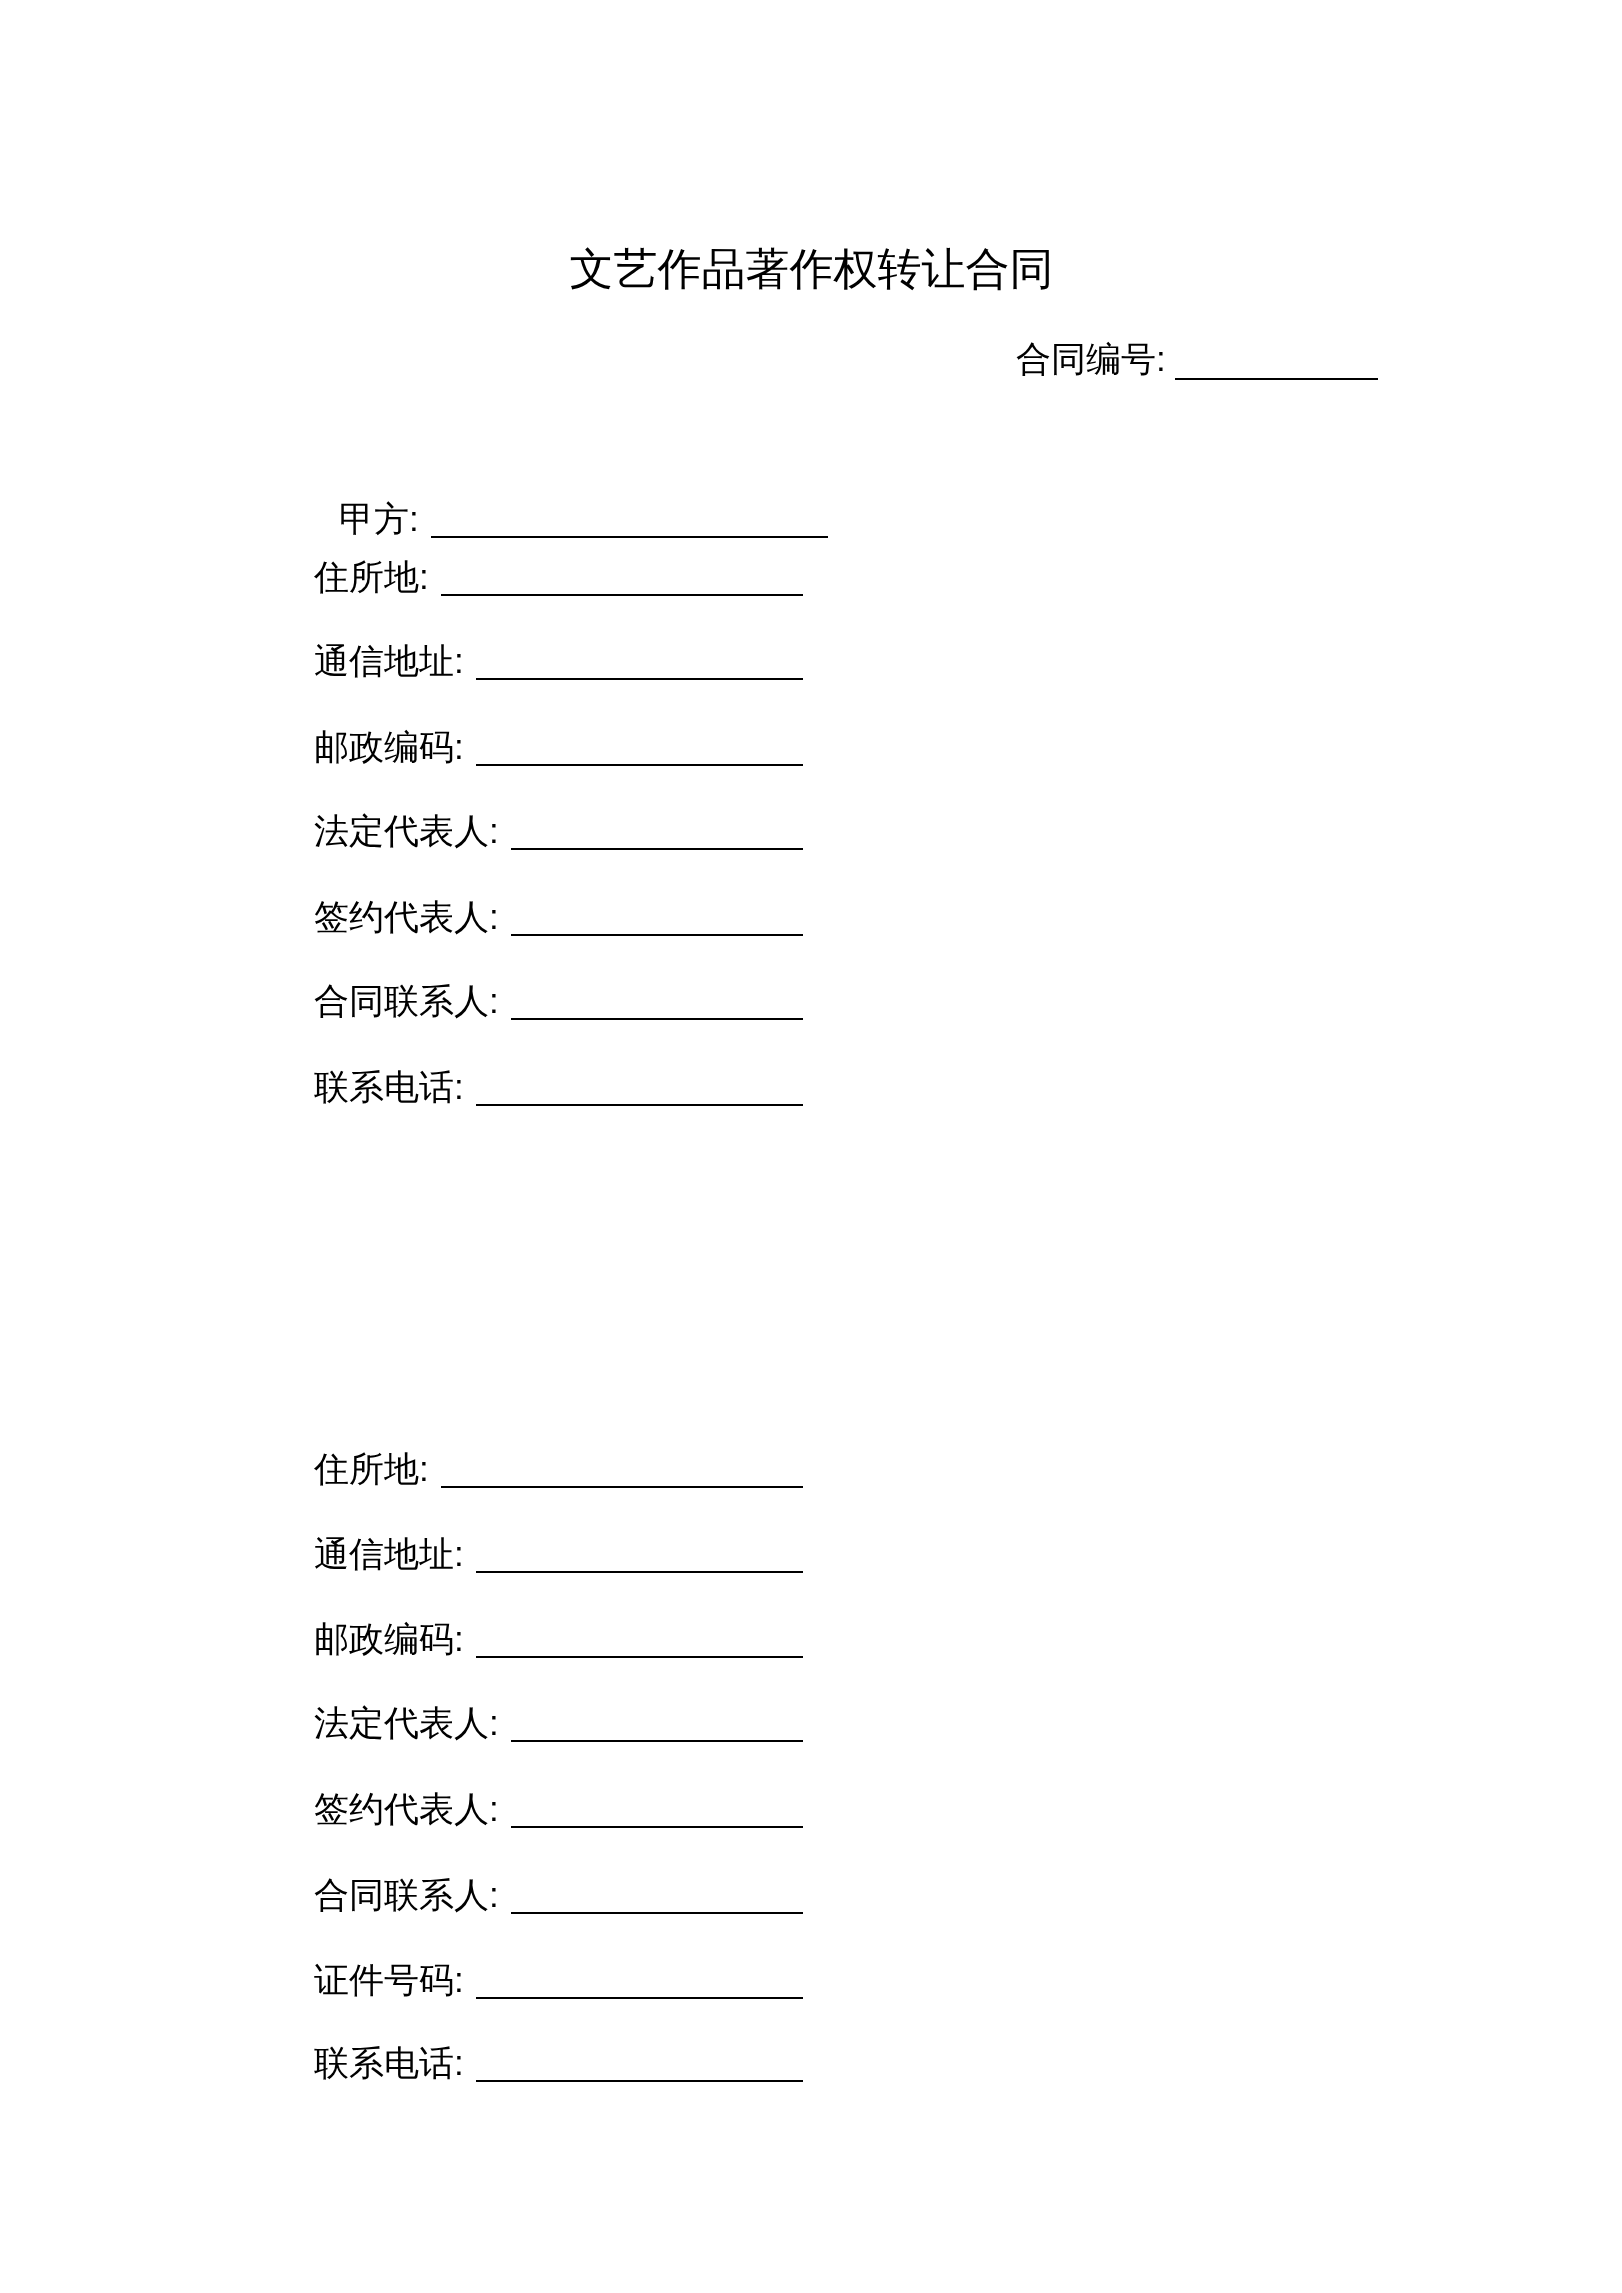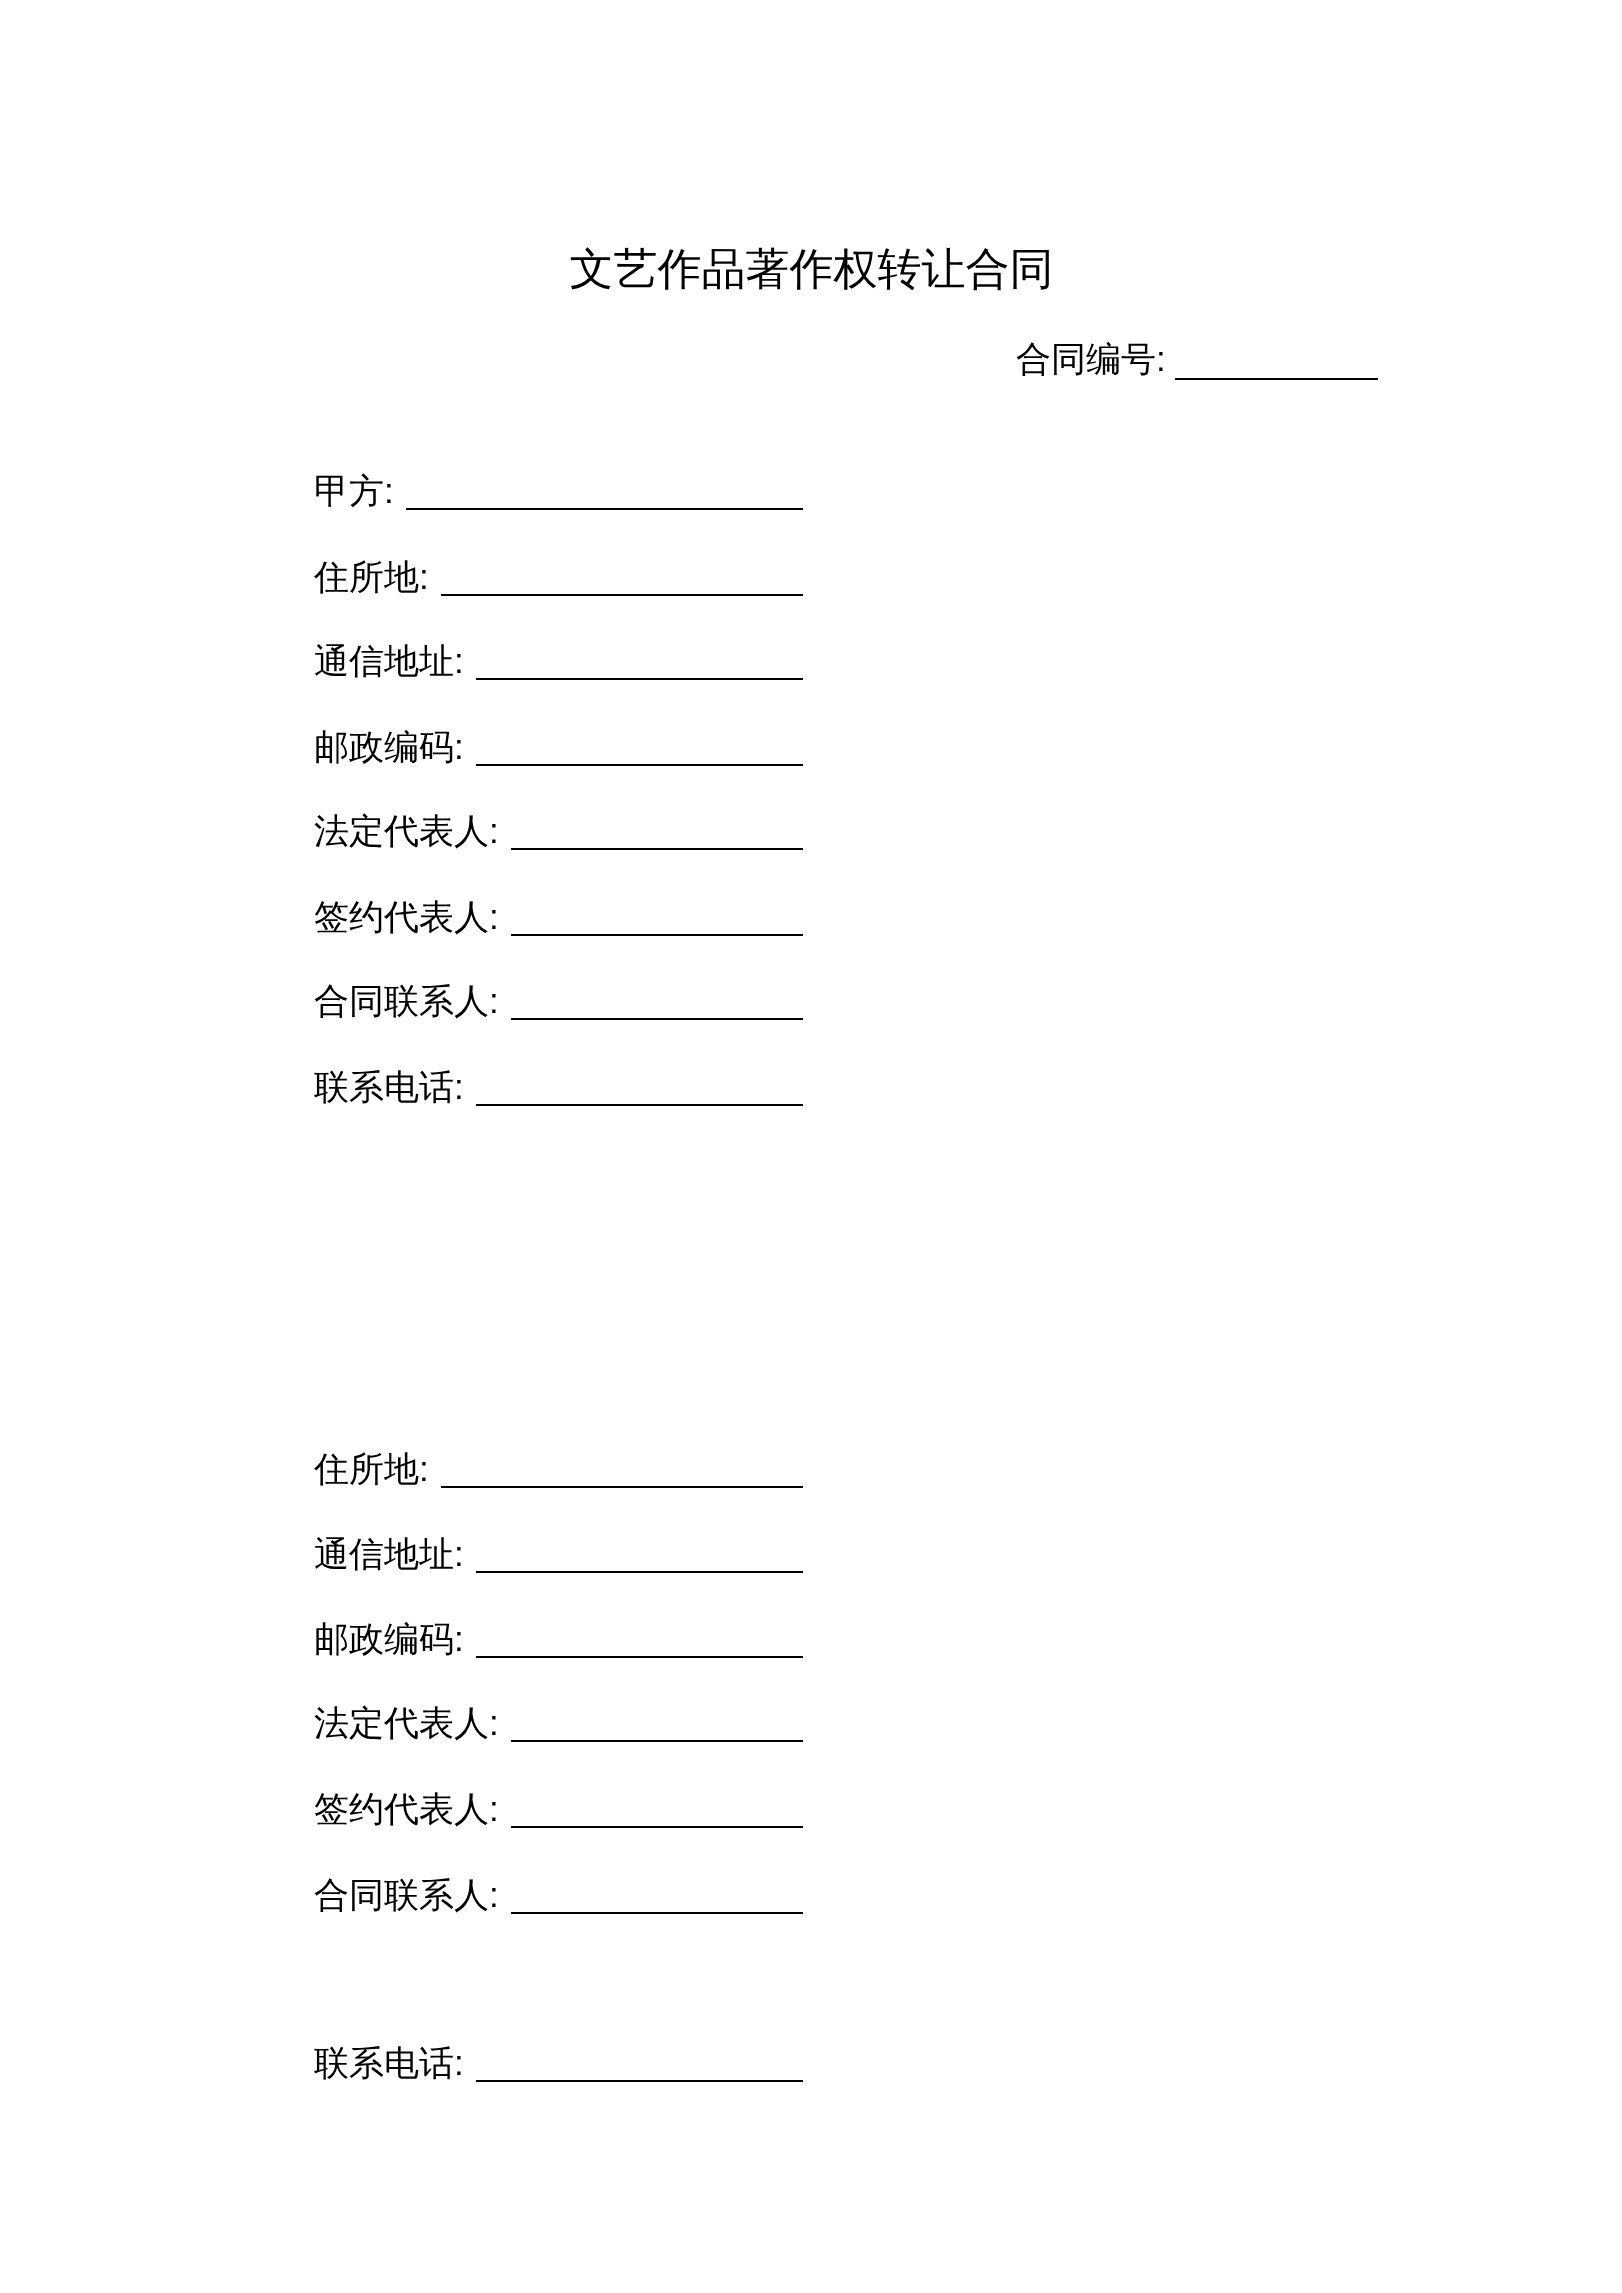--- a/index.html
+++ b/index.html
@@ -73,21 +73,21 @@
 
 <div class="page" id="page" style="--text-color: #000000; --page-bg: #ffffff; --line-color: #000000;">
 
   <div class="doc-title">文艺作品著作权转让合同</div>
 
   <div class="contract-no-row">
     <span class="row-label">合同编号:</span>
     <span class="blank-line"></span>
   </div>
 
-<div class="field-row" style="top: 468px;">
+<div class="field-row" style="top: 496px; margin-left: 25px;">
       <span class="row-label">甲方:</span>
       <span class="blank-line"></span>
     </div>
     <div class="field-row" style="top: 554px;">
       <span class="row-label">住所地:</span>
       <span class="blank-line"></span>
     </div>
     <div class="field-row" style="top: 638px;">
       <span class="row-label">通信地址:</span>
       <span class="blank-line"></span>
@@ -129,18 +129,22 @@
       <span class="blank-line"></span>
     </div>
     <div class="field-row" style="top: 1786px;">
       <span class="row-label">签约代表人:</span>
       <span class="blank-line"></span>
     </div>
     <div class="field-row" style="top: 1872px;">
       <span class="row-label">合同联系人:</span>
       <span class="blank-line"></span>
     </div>
+    <div class="field-row" style="top: 1957px;">
+      <span class="row-label">证件号码:</span>
+      <span class="blank-line"></span>
+    </div>
     <div class="field-row" style="top: 2040px;">
       <span class="row-label">联系电话:</span>
       <span class="blank-line"></span>
     </div>
   </div>
 
 
 </body></html>

